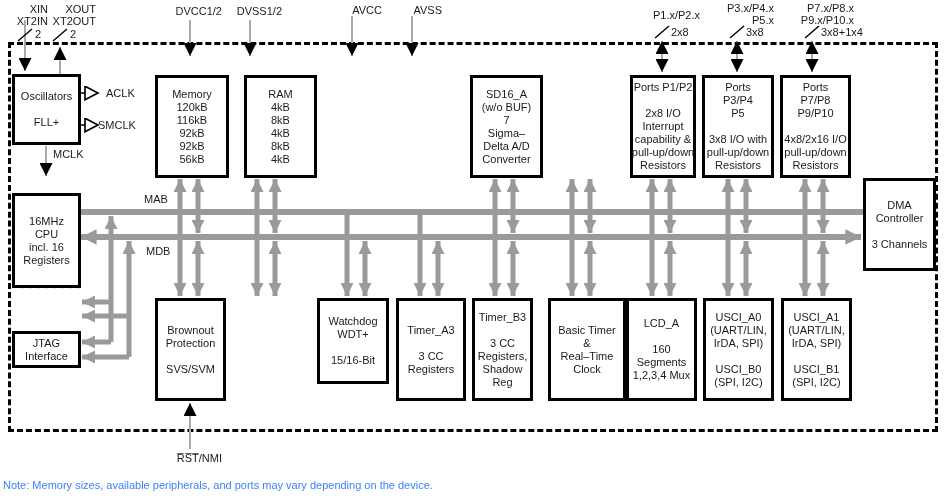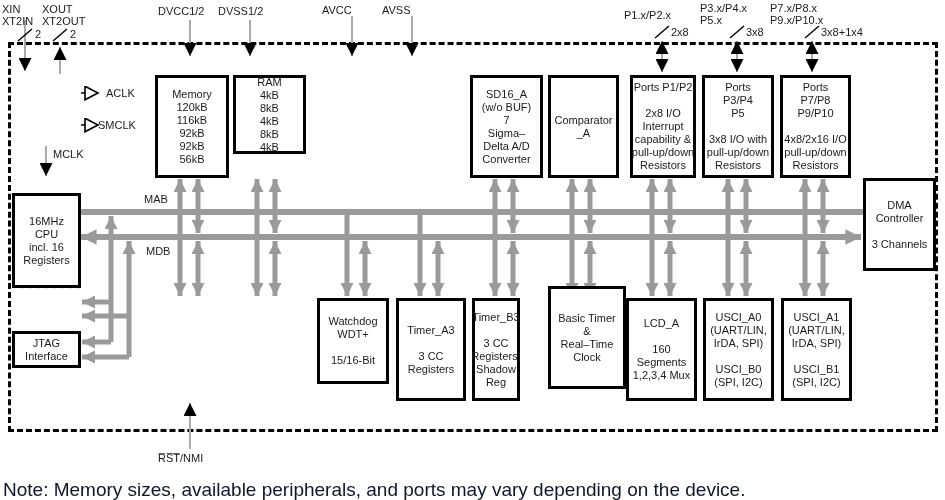--- a/index.html
+++ b/index.html
@@ -14,23 +14,23 @@
   #wires{position:absolute;left:0;top:0;width:945px;height:500px;z-index:1;}
   .block{
     position:absolute;box-sizing:border-box;border:3px solid #000;background:#fff;
     display:flex;align-items:center;justify-content:center;text-align:center;
     z-index:2;font-size:11px;line-height:13px;
   }
   .block span{white-space:pre;display:block;}
   .lbl{
     position:absolute;z-index:3;font-size:11px;line-height:12px;white-space:pre;
   }
-  .ctr{text-align:left;}
+  .ctr{text-align:right;}
   .note{
-    position:absolute;left:3px;top:479px;z-index:3;font-size:19px;color:#0f172a;
+    position:absolute;left:3px;top:479px;z-index:3;font-size:11px;color:#3b82f6;
   }
   .v   {stroke:#9a9a9a;stroke-width:5;marker-start:url(#ag);marker-end:url(#ag);}
   .v1  {stroke:#9a9a9a;stroke-width:5;marker-end:url(#ag);}
   .vS  {stroke:#9a9a9a;stroke-width:5;marker-start:url(#ag);}
   .bus {stroke:#9a9a9a;stroke-width:6;}
   .busA{stroke:#9a9a9a;stroke-width:6;marker-start:url(#ag);marker-end:url(#ag);}
   .pinE{stroke:#a9a9a9;stroke-width:2;marker-end:url(#ab);}
   .pinB{stroke:#a9a9a9;stroke-width:2;marker-start:url(#ab);marker-end:url(#ab);}
   .sl  {stroke:#000;stroke-width:1.4;}
   .clk {stroke:#000;stroke-width:1.5;marker-end:url(#aw);}
@@ -168,59 +168,60 @@
         <line class="pinE" x1="46" y1="146" x2="46" y2="176"></line>
       </g>
     <g>
         <line class="clk" x1="81" y1="93" x2="85" y2="93"></line>
       </g>
     <g>
         <line class="clk" x1="81" y1="125" x2="85" y2="125"></line>
       </g>
   </svg>
 
+  <div class="block" style="left:12px;top:74px;width:69px;height:71px">
+      <span>Oscillators
+
+FLL+</span>
+    </div>
   <div class="block" style="left:12px;top:193px;width:69px;height:95px">
       <span>16MHz
 CPU
 incl. 16
 Registers</span>
     </div>
   <div class="block" style="left:12px;top:331px;width:69px;height:37px">
       <span>JTAG
 Interface</span>
     </div>
 
   <div class="block" style="left:155px;top:75px;width:74px;height:103px">
       <span>Memory
 120kB
 116kB
 92kB
 92kB
 56kB</span>
     </div>
-  <div class="block" style="left:233px;top:75px;width:73px;height:79px">
+  <div class="block" style="left:244px;top:75px;width:73px;height:103px">
       <span>RAM
 4kB
 8kB
 4kB
 8kB
 4kB</span>
     </div>
   <div class="block" style="left:470px;top:75px;width:73px;height:103px">
       <span>SD16_A
 (w/o BUF)
 7
 Sigma–
 Delta A/D
 Converter</span>
     </div>
-  <div class="block" style="left:548px;top:75px;width:71px;height:103px">
-      <span>Comparator
-_A</span>
-    </div>
   <div class="block" style="left:630px;top:75px;width:66px;height:103px">
       <span>Ports P1/P2
 
 2x8 I/O
 Interrupt
 capability &amp;
 pull-up/down
 Resistors</span>
     </div>
   <div class="block" style="left:702px;top:75px;width:72px;height:103px">
@@ -241,41 +242,47 @@
 pull-up/down
 Resistors</span>
     </div>
   <div class="block" style="left:863px;top:178px;width:73px;height:93px">
       <span>DMA
 Controller
 
 3 Channels</span>
     </div>
 
+  <div class="block" style="left:155px;top:298px;width:71px;height:103px">
+      <span>Brownout
+Protection
+
+SVS/SVM</span>
+    </div>
   <div class="block" style="left:317px;top:298px;width:72px;height:86px">
       <span>Watchdog
 WDT+
 
 15/16-Bit</span>
     </div>
   <div class="block" style="left:396px;top:298px;width:70px;height:103px">
       <span>Timer_A3
 
 3 CC
 Registers</span>
     </div>
-  <div class="block" style="left:472px;top:298px;width:48px;height:103px">
+  <div class="block" style="left:472px;top:298px;width:61px;height:103px">
       <span>Timer_B3
 
 3 CC
 Registers,
 Shadow
 Reg</span>
     </div>
-  <div class="block" style="left:548px;top:286px;width:78px;height:103px">
+  <div class="block" style="left:548px;top:298px;width:78px;height:103px">
       <span>Basic Timer
 &amp;
 Real–Time
 Clock</span>
     </div>
   <div class="block" style="left:626px;top:298px;width:71px;height:103px">
       <span>LCD_A
 
 160
 Segments

